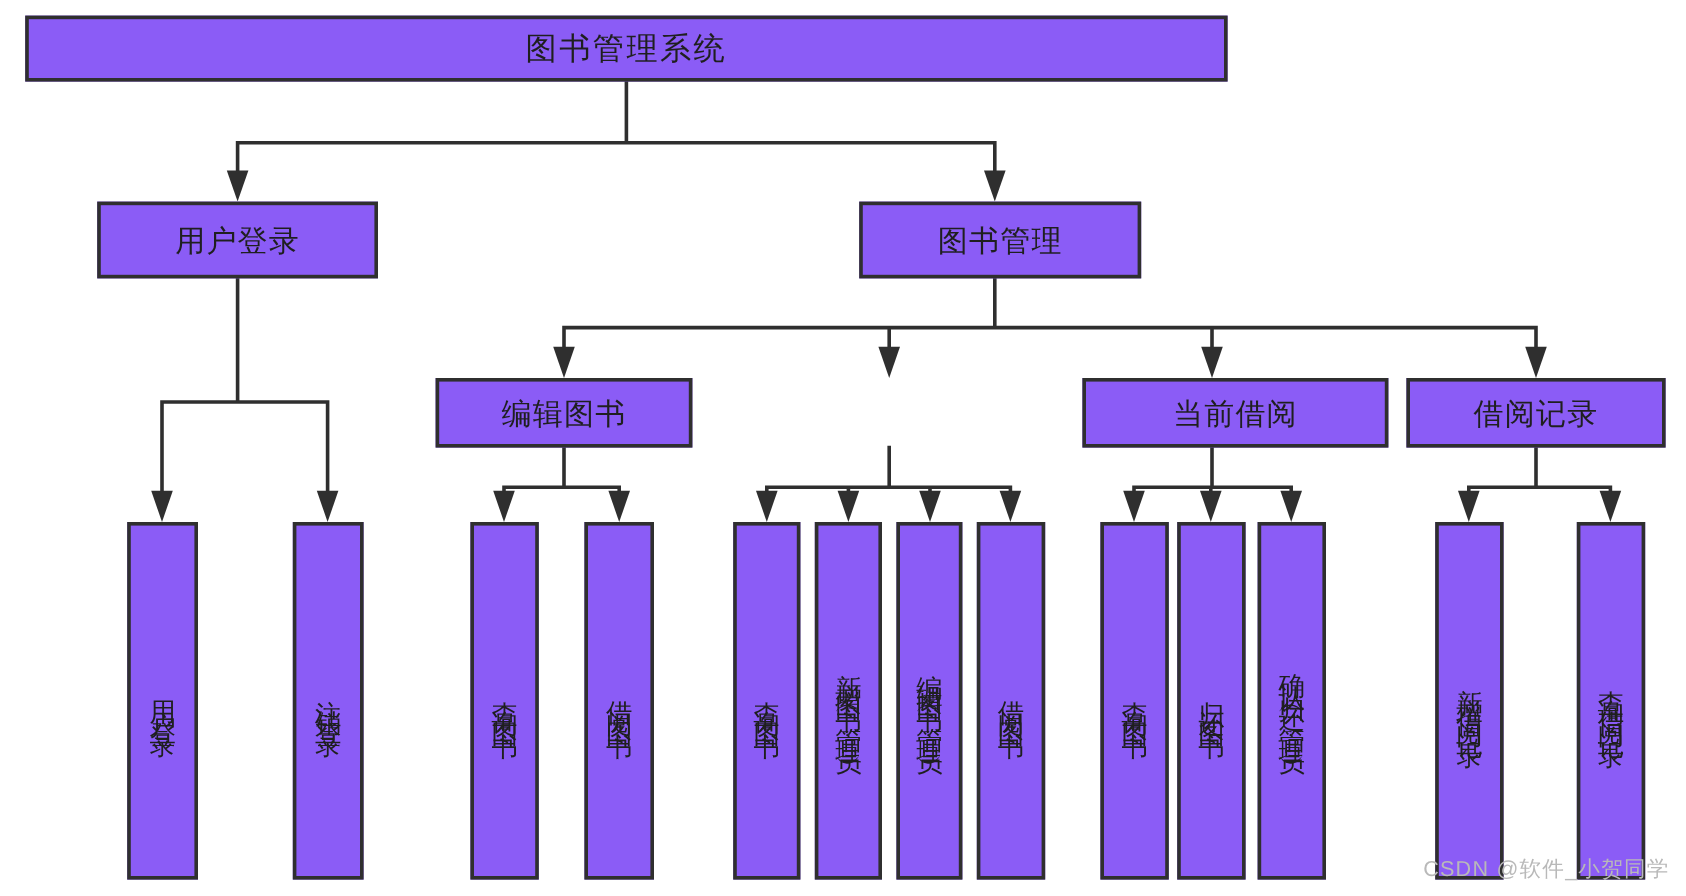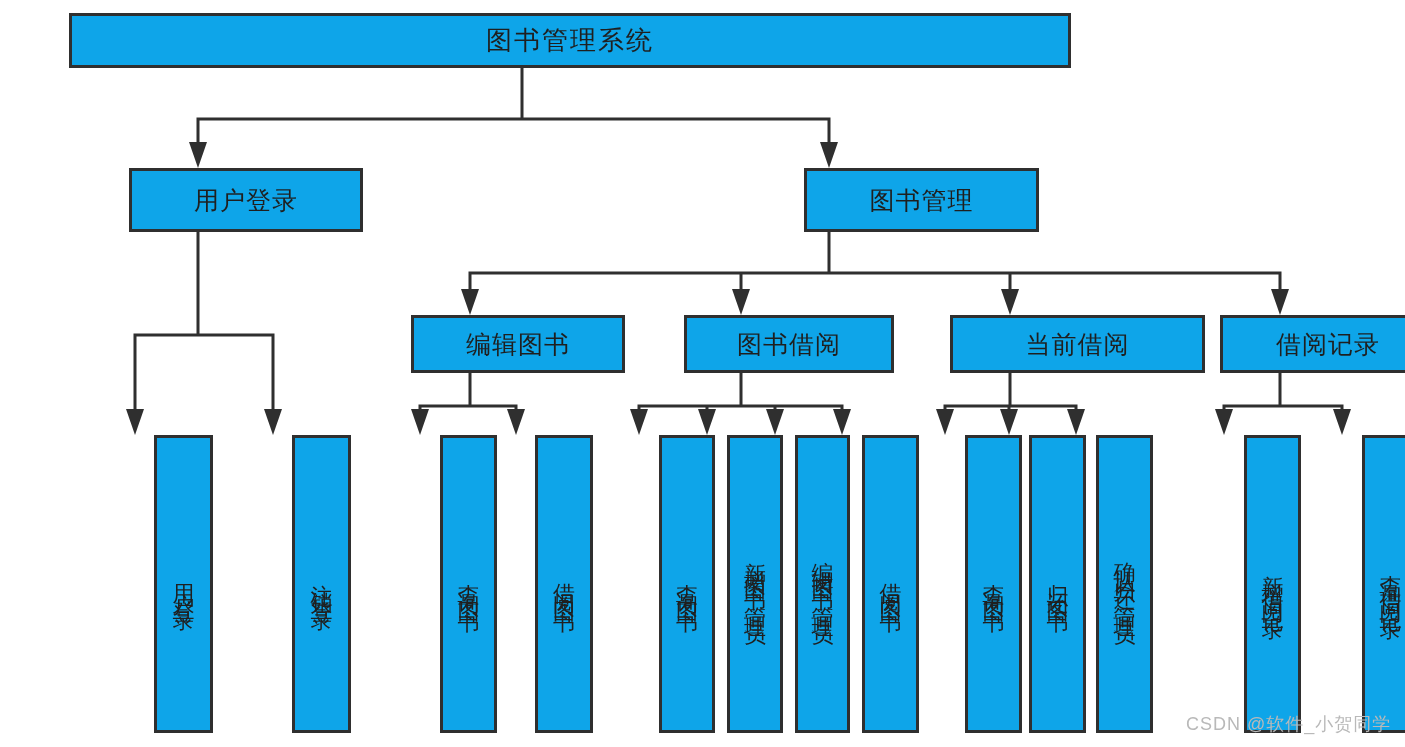--- a/index.html
+++ b/index.html
@@ -3,22 +3,22 @@
 <meta charset="utf-8">
 <style>
   html,body{margin:0;padding:0;background:#ffffff;}
   .canvas{
     position:relative;width:1405px;height:747px;background:#ffffff;
     font-family:"Liberation Sans", sans-serif;overflow:hidden;
   }
   .wires{position:absolute;left:0;top:0;z-index:1;}
   .node{
     position:absolute;box-sizing:border-box;z-index:2;
-    border:3px solid #2f2f2f;background:#0ea5e9;color:#1f1f1f;
-    display:flex;align-items:center;justify-content:center;text-align:center;margin-left:48px;
+    border:3px solid #2f2f2f;background:#8b5cf6;color:#1f1f1f;
+    display:flex;align-items:center;justify-content:center;text-align:center;
   }
   .root-label{font-size:26px;letter-spacing:2px;}
   .h-label{font-size:25px;letter-spacing:1px;}
   .leaf-label{
     writing-mode:vertical-rl;text-orientation:mixed;
     font-size:22px;letter-spacing:9px;line-height:1;
   }
   .watermark{
     position:absolute;left:1186px;top:712px;z-index:5;
     font-size:18px;letter-spacing:1px;color:#b9b9b9;white-space:nowrap;
@@ -69,29 +69,26 @@
     </g>
   </svg>
 
   <div class="node" style="left:21px;top:13px;width:1002px;height:55px">
     <span class="root-label">图书管理系统</span>
   </div>
 
   <div class="node" style="left:81px;top:168px;width:234px;height:64px">
     <span class="h-label">用户登录</span>
   </div>
-  <div class="node" style="left:756px;top:168px;width:235px;height:64px">
+  <div class="node" style="left:716px;top:168px;width:235px;height:64px">
     <span class="h-label">图书管理</span>
   </div>
 
   <div class="node" style="left:363px;top:315px;width:214px;height:58px">
     <span class="h-label">编辑图书</span>
-  </div>
-  <div class="node" style="left:636px;top:315px;width:210px;height:58px">
-    <span class="h-label">图书借阅</span>
   </div>
   <div class="node" style="left:902px;top:315px;width:255px;height:58px">
     <span class="h-label">当前借阅</span>
   </div>
   <div class="node" style="left:1172px;top:315px;width:216px;height:58px">
     <span class="h-label">借阅记录</span>
   </div>
 
   <div class="node" style="left:106px;top:435px;width:59px;height:298px">
     <span class="leaf-label">用户登录</span>

